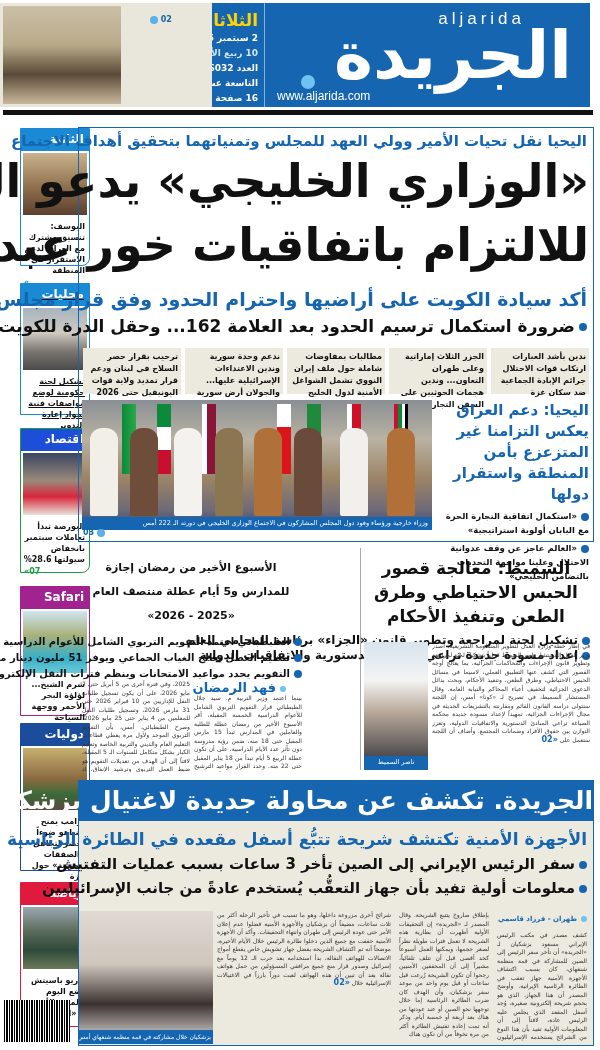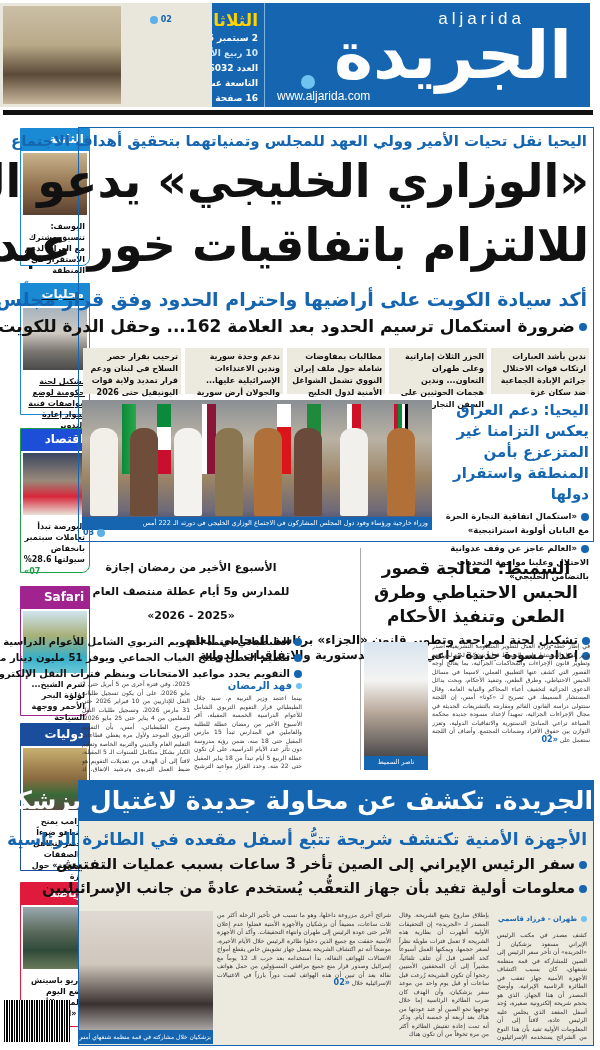--- a/index.html
+++ b/index.html
@@ -51,21 +51,21 @@
 #sameet{right:4px;top:8px;width:228px}
 #sameet-hl{font-size:17px;font-weight:bold;line-height:24px;text-align:center}
 .s-bl{font-size:12px;font-weight:bold;line-height:13px;margin-top:2px;white-space:nowrap}
 #sameet-photo{right:166px;top:94px;width:64px;height:128px;background:linear-gradient(180deg,#d8e4ef 0%,#f4f4f2 30%,#b8a89a 55%,#2d2f36 100%)}
 #sameet-cap{left:0;bottom:0;width:100%;height:14px;background:#1565b0;color:#fff;font-size:6.5px;text-align:center;padding-top:2px}
 .body-txt{font-size:6px;line-height:8.5px;color:#333;text-align:justify}
 #sameet-body{right:4px;top:94px;width:158px;height:128px;overflow:hidden}
 #ram{right:292px;top:8px;width:222px}
 #ram-hl{font-size:11px;font-weight:bold;line-height:24px;text-align:center}
 .r-bl{font-size:10px;font-weight:bold;line-height:16px;white-space:nowrap}
-#ram-byline{right:292px;top:132px;font-size:10px;color:#1565b0;font-weight:bold}
+#ram-byline{right:308px;top:132px;font-size:13px;color:#1565b0;font-weight:bold}
 #ram-body1{right:292px;top:146px;width:108px;height:78px;overflow:hidden}
 #ram-body2{right:404px;top:132px;width:108px;height:92px;overflow:hidden}
 
 #bottom{left:78px;top:780px;width:516px;height:266px;border:1.5px solid #1565b0;background:#ece9df}
 #banner{left:0;top:0;width:100%;height:40px;background:#1565b0;color:#fff;font-size:25px;font-weight:bold;text-align:center;line-height:40px;white-space:nowrap}
 #iran-hl{right:6px;top:48px;font-size:17px;font-weight:bold;color:#1565b0;white-space:nowrap}
 .i-bl{right:6px;font-size:15px;font-weight:bold;white-space:nowrap}
 #iran-photo{left:0;top:130px;width:134px;height:133px;background:linear-gradient(180deg,#ded9d2 0%,#cfc6bc 40%,#3a3230 70%,#e8e6e2 100%)}
 #iran-cap{left:0;bottom:0;width:100%;height:14px;background:#1565b0;color:#fff;font-size:6px;padding:3px 2px;white-space:nowrap;overflow:hidden}
 #iran-byline{right:6px;top:134px;font-size:7px;color:#1565b0;font-weight:bold}

